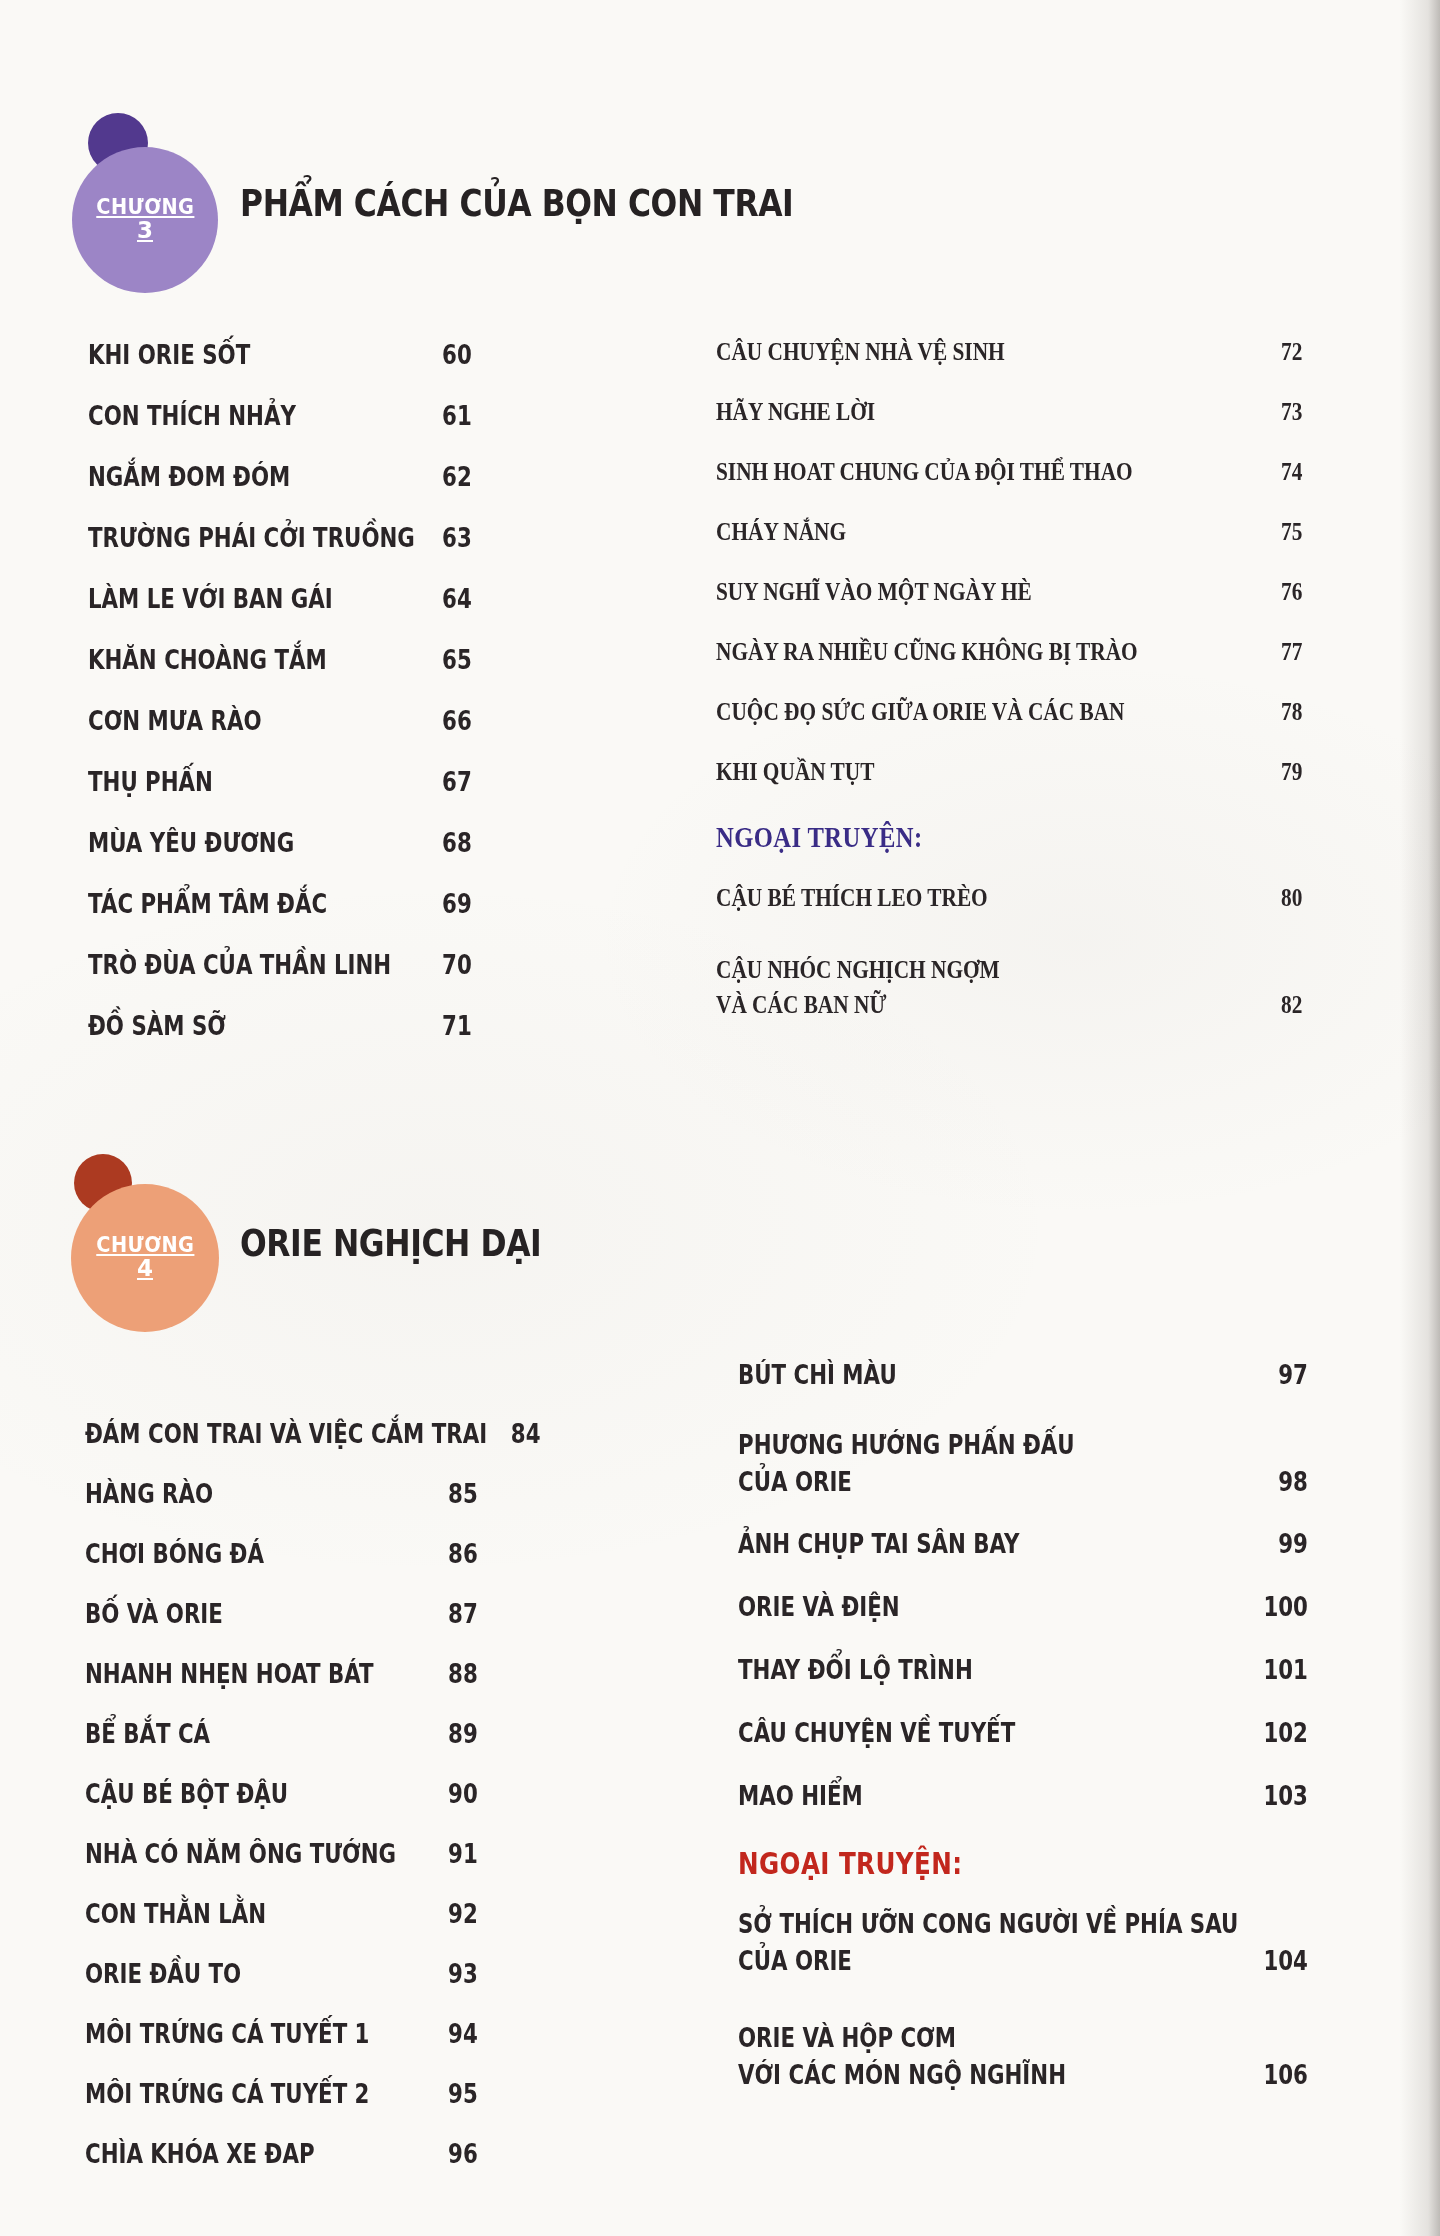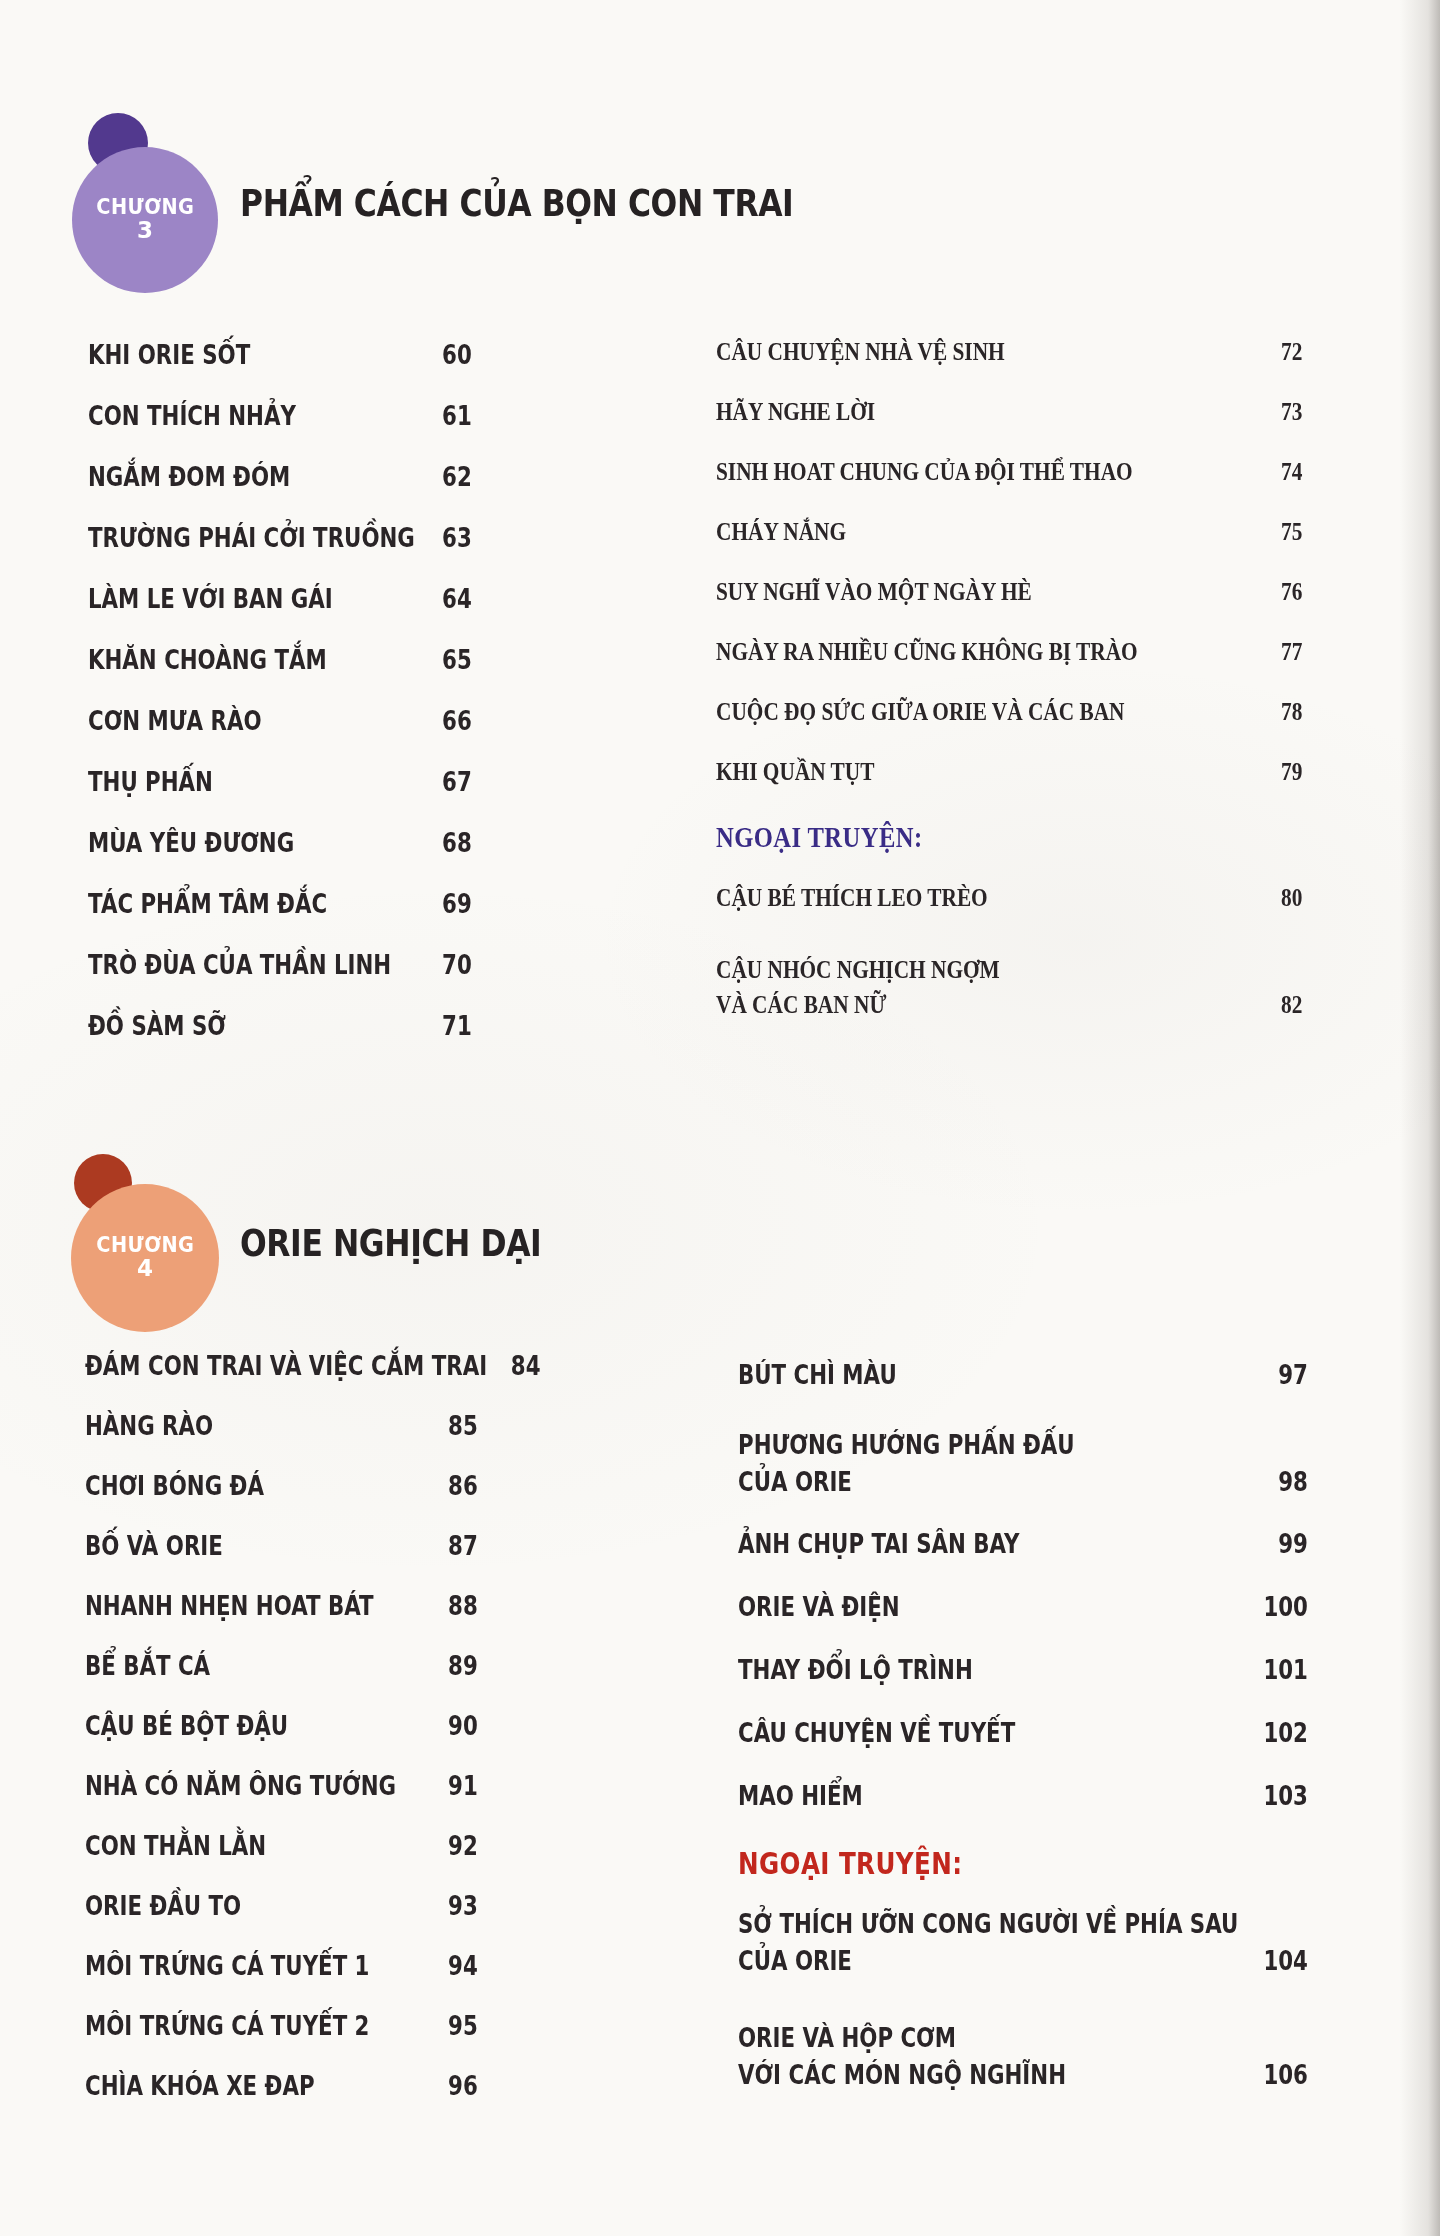--- a/index.html
+++ b/index.html
@@ -7,39 +7,39 @@
        font-family:"DejaVu Sans",sans-serif;font-weight:bold;color:#2a2527;
        background:#faf9f6;overflow:hidden;}
   .page{position:absolute;inset:0;
         background:
           radial-gradient(ellipse 900px 500px at 30% 55%, rgba(160,152,146,0.05), rgba(0,0,0,0) 70%),
           radial-gradient(ellipse 700px 400px at 75% 42%, rgba(160,152,146,0.06), rgba(0,0,0,0) 70%),
           #faf9f6;}
   .edge{position:absolute;top:0;right:0;width:40px;height:100%;
         background:linear-gradient(90deg, rgba(130,122,116,0) 0%, rgba(130,122,116,0.18) 70%, rgba(92,85,80,0.38) 100%);}
   
-  .circle{position:absolute;border-radius:50%;}
+  .circle{position:absolute;border-radius:50%;text-decoration:underline;}
   .c3s{left:88px;top:113px;width:60px;height:60px;z-index:1;}
   .c3b{left:72px;top:147px;width:146px;height:146px;z-index:2;}
   .c4s{left:74px;top:1154px;width:58px;height:58px;z-index:1;}
   .c4b{left:71px;top:1184px;width:148px;height:148px;z-index:2;}
   .badge-big{display:flex;flex-direction:column;align-items:center;justify-content:center;
              color:#fff;text-align:center;}
   .badge-label{font-size:21px;letter-spacing:.5px;transform:scaleX(.92);line-height:1.05;}
   .badge-num{font-size:23px;line-height:1.1;}
   
   .ct{position:absolute;margin:0;font-size:37px;letter-spacing:-.5px;white-space:nowrap;
       transform:scaleX(.85);transform-origin:0 0;color:#262223;}
   .t3{left:240px;top:182px;}
   .t4{left:240px;top:1222px;}
   
   .col{position:absolute;}
   .c3l{left:88px;top:326px;width:384px;}
   .c3r{left:716px;top:324px;width:586px;font-family:Liberation Serif, serif;}
-  .c4l{left:85px;top:1338px;width:393px;}
+  .c4l{left:85px;top:1406px;width:393px;}
   .c4r{left:738px;top:1346px;width:570px;}
   .colinner{transform:scaleX(.82);transform-origin:0 0;}
   .c3l .colinner{width:468px;}
   .c3r .colinner{width:715px;}
   .c4l .colinner{width:479px;}
   .c4r .colinner{width:695px;}
   .itm{box-sizing:border-box;}
   .row{display:flex;align-items:baseline;}
   .c3l .row{height:61px;padding-top:16px;}
   .c3r .row{height:60px;padding-top:15px;}

